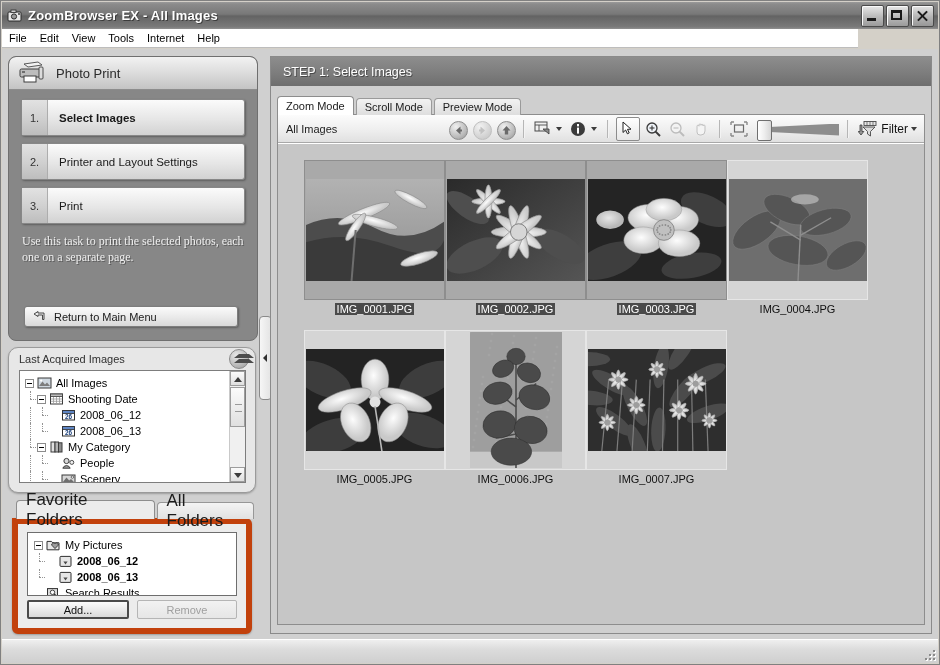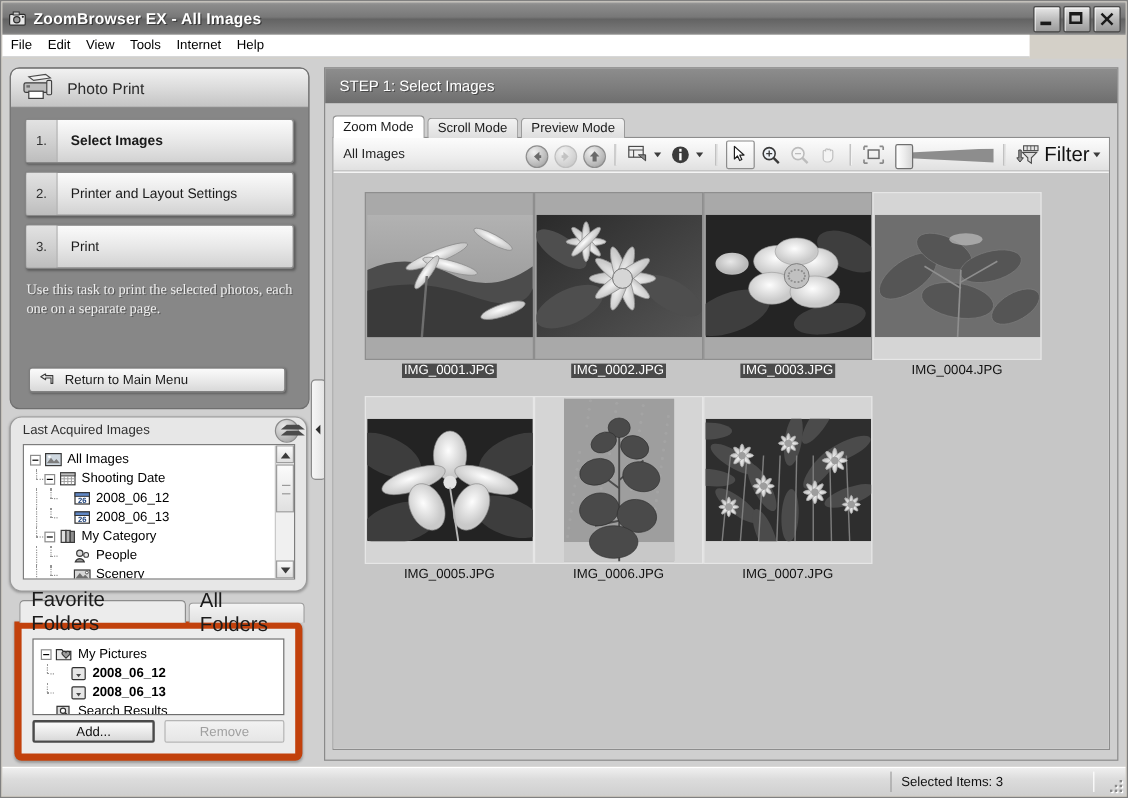--- a/index.html
+++ b/index.html
@@ -655,21 +655,21 @@
           <span class="tbtn">
             <svg width="19" height="18" viewBox="0 0 19 18" style="position:absolute;left:2px;top:2px">
               <rect x="6" y="1.5" width="12" height="4" fill="#e6e6e6" stroke="#4a4a4a" stroke-width="0.9"></rect>
               <line x1="9" y1="1.5" x2="9" y2="5.5" stroke="#4a4a4a" stroke-width="0.7"></line>
               <line x1="12" y1="1.5" x2="12" y2="5.5" stroke="#4a4a4a" stroke-width="0.7"></line>
               <line x1="15" y1="1.5" x2="15" y2="5.5" stroke="#4a4a4a" stroke-width="0.7"></line>
               <path d="M5 7 L17 7 L12.5 11.5 V16 L9.5 14 V11.5 Z" fill="#dcdcdc" stroke="#4a4a4a" stroke-width="0.9"></path>
               <path d="M2 5 V11.5 H0.2 L3 15 L5.8 11.5 H4 V5 Z" fill="#9a9a9a" stroke="#3a3a3a" stroke-width="0.8"></path>
             </svg>
           </span>
-          <span style="font-size:17px;color:#111;margin:0 2px 0 2px;">Filter</span>
+          <span style="font-size:12px;color:#111;margin:0 2px 0 2px;">Filter</span>
           <span class="tcaret" style="margin-right:7px;"></span>
         </div>
 
         <div class="thumbarea">
           <div class="trow" id="row1">
               <div class="tcell" style="width: 141px;">
                 <div class="tframe sel" style="width: 141px; height: 140px;">
                   <svg class="photo" width="138" height="102" viewBox="0 0 138 102">
     <defs>
       <linearGradient id="skyp1" x1="0" y1="0" x2="0" y2="1">
@@ -1105,21 +1105,20 @@
                 <div class="tcap"><span>IMG_0007.JPG</span></div>
               </div>
             </div>
         </div>
 
       </div>
     </div>
   </div>
 
   <div class="statusbar">
-    <span class="st-cell">Selected Items: 3</span>
     <span class="grip">
       <i style="right:0;bottom:0"></i>
         <i style="right:4px;bottom:0"></i>
         <i style="right:8px;bottom:0"></i>
       <i style="right:0;bottom:4px"></i>
         <i style="right:4px;bottom:4px"></i>
       <i style="right:0;bottom:8px"></i>
     </span>
   </div>
 

